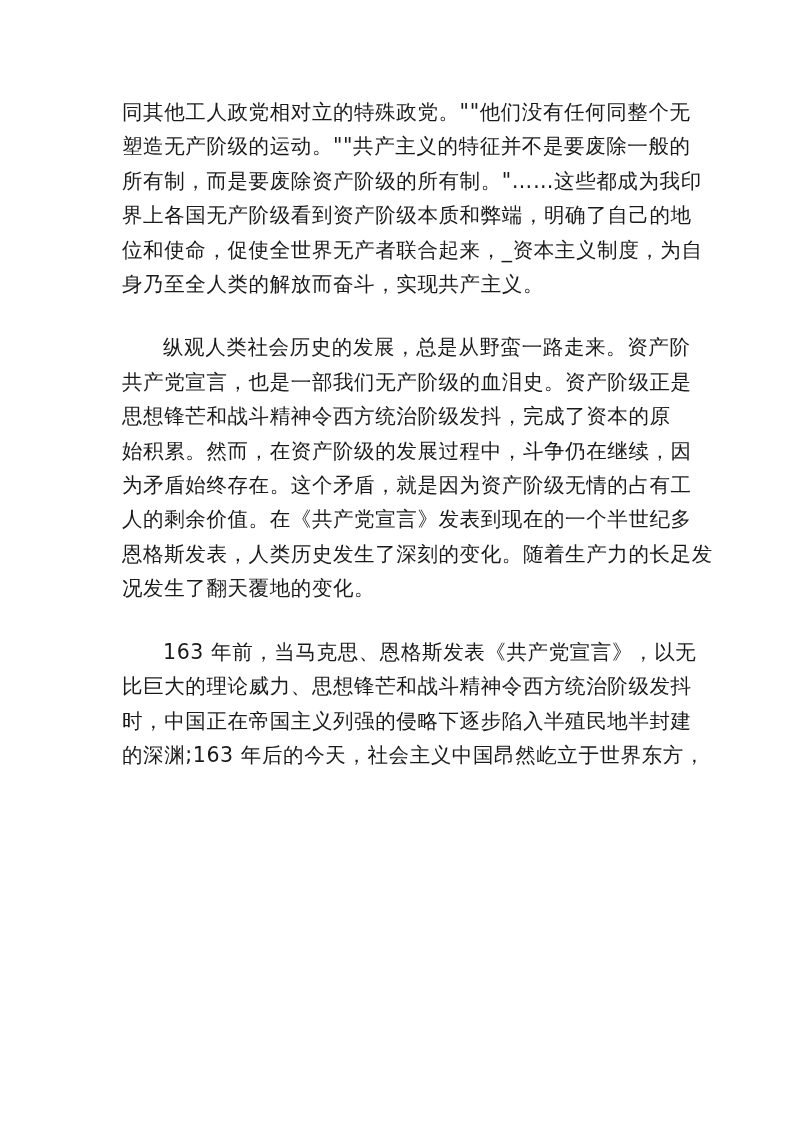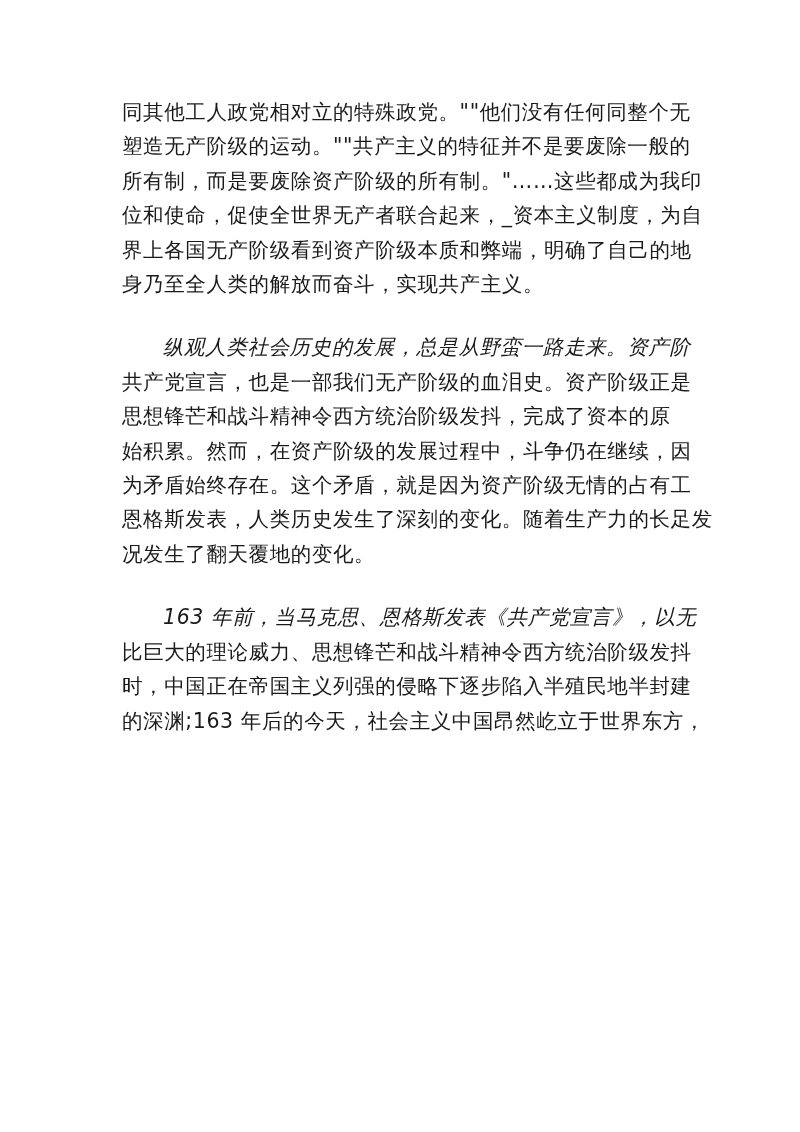--- a/index.html
+++ b/index.html
@@ -4,41 +4,42 @@
 <style>
   html, body { margin: 0; padding: 0; background: #ffffff; }
   body { width: 800px; height: 1132px; position: relative; overflow: hidden; }
   .page {
     position: absolute; left: 122px; top: 95px; width: 560px;
     font-family: "DejaVu Sans", "Liberation Sans", sans-serif;
     font-size: 20.5px; color: #1a1a1a; line-height: 34.4px;
   }
   .para { margin: 0 0 29px 0; text-align: justify; text-align-last: left; }
   .line { display: block; white-space: nowrap; letter-spacing: 0.6px; }
-  .indent { padding-left: 41px; font-style: italic; }
+  .indent { padding-left: 41px; }
 </style>
 </head>
 <body>
 
 <div class="page">
   <div class="para">
     <span class="line">同其他工人政党相对立的特殊政党。""他们没有任何同整个无</span>
     <span class="line">塑造无产阶级的运动。""共产主义的特征并不是要废除一般的</span>
     <span class="line">所有制，而是要废除资产阶级的所有制。"……这些都成为我印</span>
+    <span class="line">界上各国无产阶级看到资产阶级本质和弊端，明确了自己的地</span>
     <span class="line">位和使命，促使全世界无产者联合起来，_资本主义制度，为自</span>
-    <span class="line">界上各国无产阶级看到资产阶级本质和弊端，明确了自己的地</span>
     <span class="line">身乃至全人类的解放而奋斗，实现共产主义。</span>
   </div>
 
   <div class="para">
     <span class="line indent">纵观人类社会历史的发展，总是从野蛮一路走来。资产阶</span>
     <span class="line">共产党宣言，也是一部我们无产阶级的血泪史。资产阶级正是</span>
     <span class="line">思想锋芒和战斗精神令西方统治阶级发抖，完成了资本的原</span>
     <span class="line">始积累。然而，在资产阶级的发展过程中，斗争仍在继续，因</span>
     <span class="line">为矛盾始终存在。这个矛盾，就是因为资产阶级无情的占有工</span>
+    <span class="line">人的剩余价值。在《共产党宣言》发表到现在的一个半世纪多</span>
     <span class="line">恩格斯发表，人类历史发生了深刻的变化。随着生产力的长足发</span>
     <span class="line">况发生了翻天覆地的变化。</span>
   </div>
 
   <div class="para">
     <span class="line indent">163 年前，当马克思、恩格斯发表《共产党宣言》，以无</span>
     <span class="line">比巨大的理论威力、思想锋芒和战斗精神令西方统治阶级发抖</span>
     <span class="line">时，中国正在帝国主义列强的侵略下逐步陷入半殖民地半封建</span>
     <span class="line">的深渊;163 年后的今天，社会主义中国昂然屹立于世界东方，</span>
   </div>

